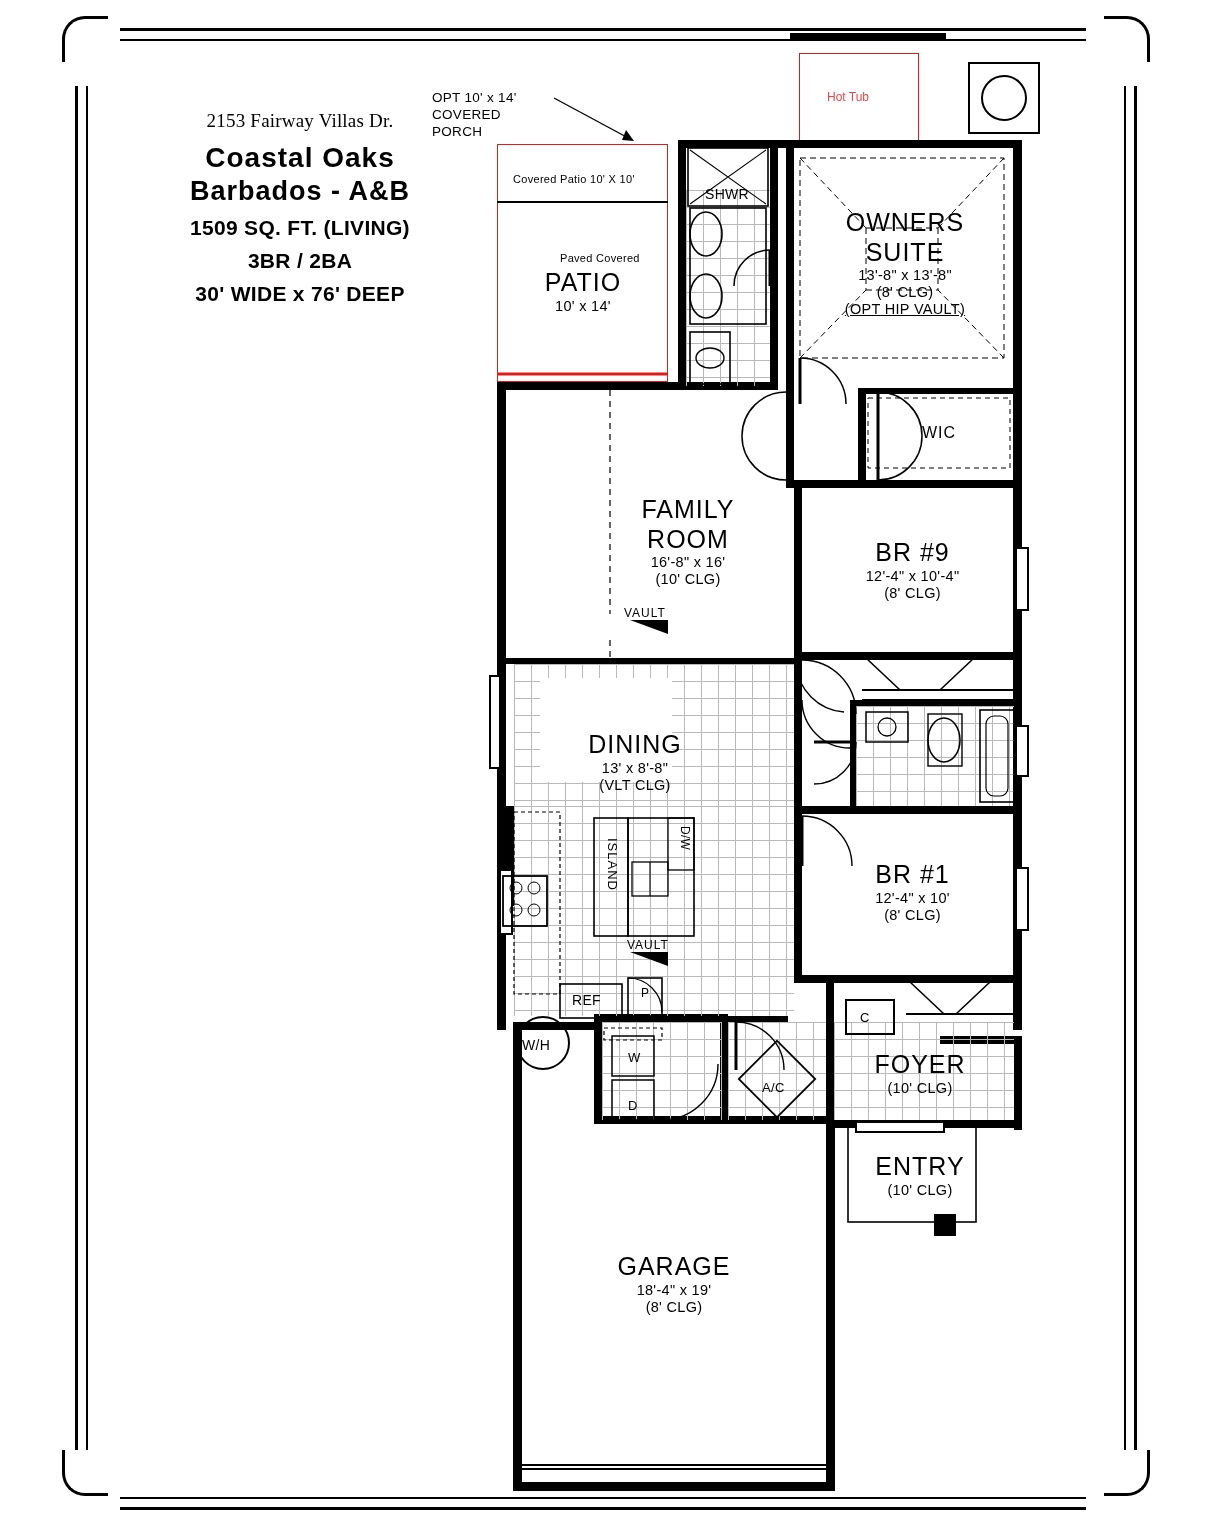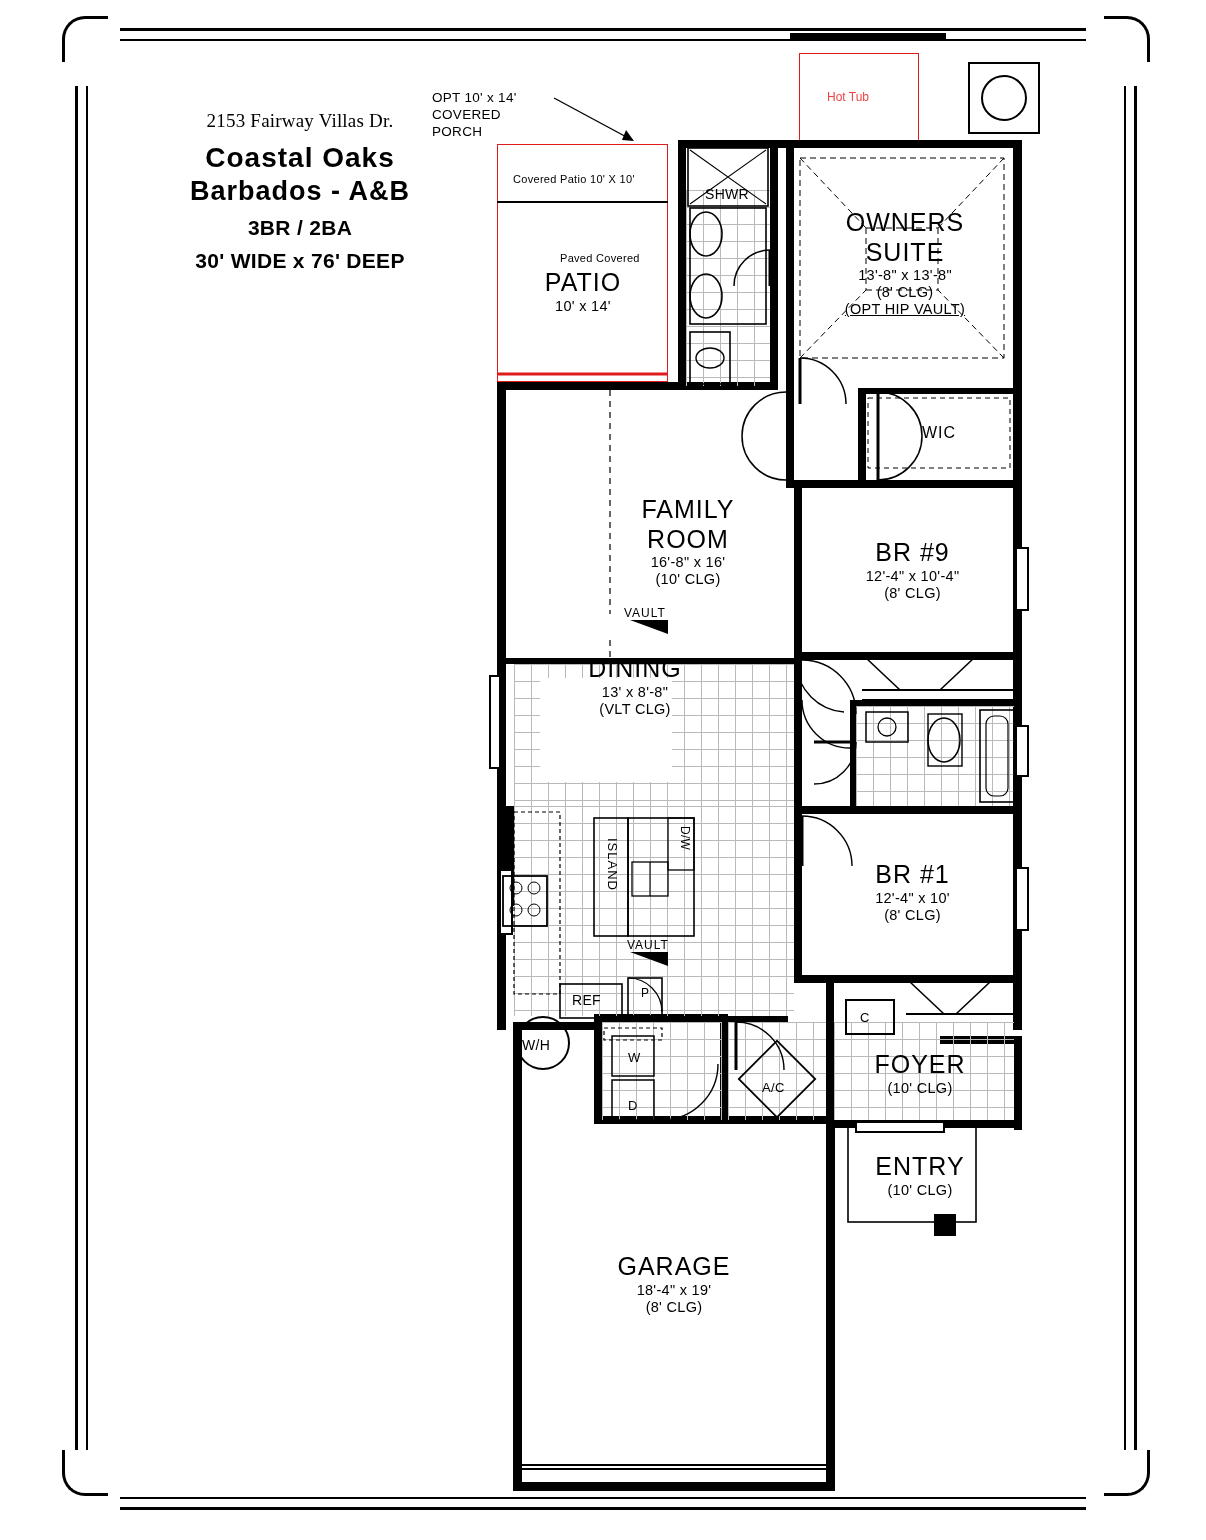--- a/index.html
+++ b/index.html
@@ -51,20 +51,21 @@
   <div class="corner-mask" style="left:1086px;top:1452px;width:60px;height:60px;"></div>
   <div class="corner tl"></div>
   <div class="corner tr"></div>
   <div class="corner bl"></div>
   <div class="corner br"></div>
 
   <div class="title-block">
     <div class="addr">2153 Fairway Villas Dr.</div>
     <div class="brand">Coastal Oaks</div>
     <div class="model">Barbados - A&amp;B</div>
+    <div class="spec">1509 SQ. FT. (LIVING)</div>
     <div class="spec">3BR  / 2BA</div>
     <div class="spec">30' WIDE x 76' DEEP</div>
   </div>
 
   <div class="lbl" style="left:432px;top:90px;width:150px;font-size:13.5px;line-height:1.25;white-space:pre;">OPT 10' x 14'
 COVERED
 PORCH</div>
 
   <div class="red" style="left:799px;top:53px;width:120px;height:89px;"></div>
   <div class="redtxt" style="left:827px;top:90px;">Hot Tub</div>
@@ -150,21 +151,21 @@
   </div>
 
   <div class="rm" style="left:800px;top:208px;width:210px;">
     <div class="nm">OWNERS</div>
     <div class="nm">SUITE</div>
     <div class="dim">13'-8" x  13'-8"</div>
     <div class="dim">(8' CLG)</div>
     <div class="dim" style="text-decoration:underline;">(OPT HIP VAULT)</div>
   </div>
 
-  <div class="rm" style="left:545px;top:654px;width:180px;">
+  <div class="rm" style="left:545px;top:730px;width:180px;">
     <div class="nm">DINING</div>
     <div class="dim">13' x  8'-8"</div>
     <div class="dim">(VLT CLG)</div>
   </div>
 
   <div class="rm" style="left:820px;top:538px;width:185px;">
     <div class="nm">BR #9</div>
     <div class="dim">12'-4" x  10'-4"</div>
     <div class="dim">(8' CLG)</div>
   </div>

